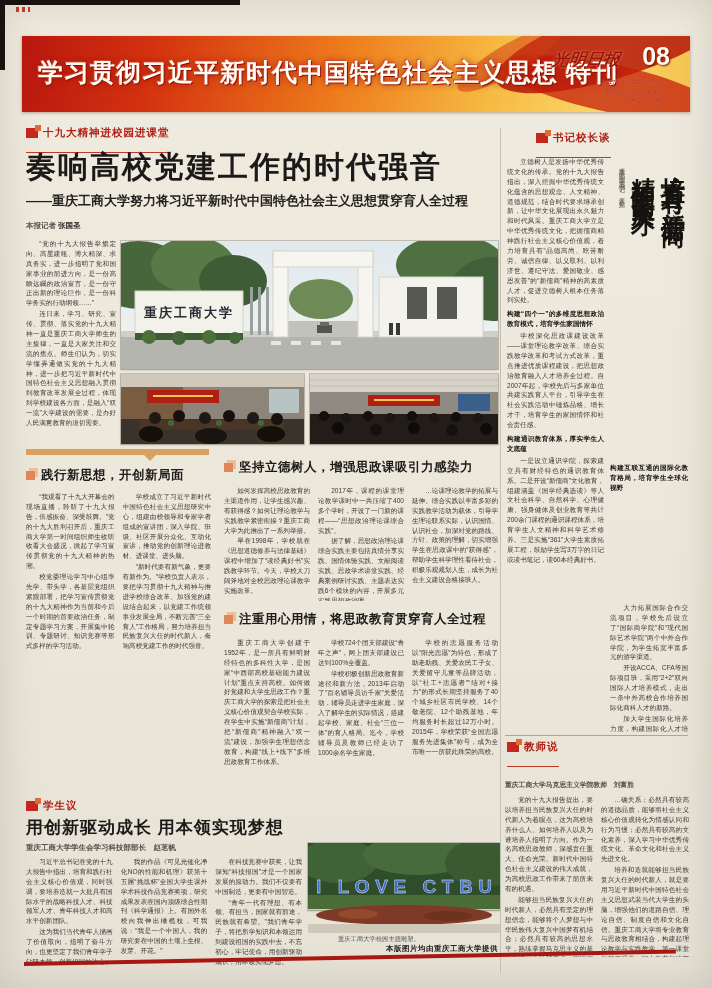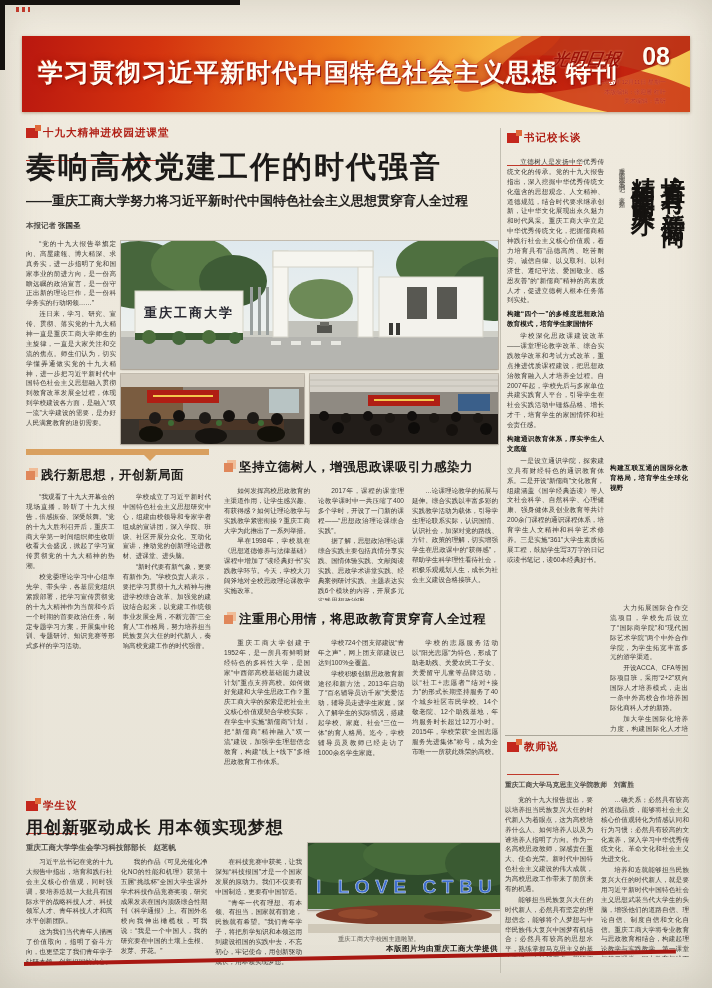--- a/index.html
+++ b/index.html
@@ -26,21 +26,21 @@
     letter-spacing:1px;white-space:nowrap;
     text-shadow:1px 1px 0 #8f0e05,-1px -1px 0 #d84a2a,0 0 7px rgba(150,15,5,.9);}
   .paper-name{position:absolute;right:70px;top:12px;font-size:17px;font-weight:900;color:#9e1208;
     font-family:"Liberation Serif","DejaVu Serif",serif;font-style:italic;transform:skewX(-8deg);
     text-shadow:0 0 2px rgba(255,240,200,.6);}
   .page-num{position:absolute;right:20px;top:6px;font-size:25px;font-weight:700;color:#fffdf2;
     text-shadow:1px 1px 2px #7e0c04;}
   .banner-meta{position:absolute;right:24px;top:42px;text-align:right;font-size:6px;line-height:1.6;
     color:#b3271a;text-shadow:0 0 1px rgba(255,220,200,.5);}
   
-  .tag{position:absolute;display:flex;align-items:center;gap:5px;padding-bottom:20px;
+  .tag{position:absolute;display:flex;align-items:center;gap:5px;padding-bottom:12px;
     border-bottom:1px solid #c0392b;}
   .tag-icon{position:relative;width:12px;height:10px;background:#c4271d;flex:0 0 auto;}
   .tag-icon::after{content:"";position:absolute;right:-3px;top:-3px;width:6px;height:6px;background:#e06a3a;}
   .tag-label{font-size:10.5px;font-weight:900;color:#b01e14;letter-spacing:1px;white-space:nowrap;}
   
   .headline{position:absolute;top:147px;left:26px;width:472px;font-size:30px;font-weight:900;
     color:#1c1a18;letter-spacing:2px;white-space:nowrap;}
   .subhead{position:absolute;top:192px;left:26px;width:472px;font-size:13px;font-weight:700;color:#242220;white-space:nowrap;}
   .byline{position:absolute;font-size:7.5px;color:#55524d;font-weight:bold;}
   .byline b{color:#2e2c29;}
@@ -293,21 +293,21 @@
       <ellipse cx="96" cy="72" rx="88" ry="10" fill="#7e3a26"></ellipse>
       <ellipse cx="50" cy="71" rx="20" ry="5" fill="#94492d"></ellipse>
       <ellipse cx="140" cy="73" rx="24" ry="5" fill="#6d3120"></ellipse>
       <rect x="0" y="81" width="192" height="9" fill="#cfc8b8"></rect>
     </svg>
   </div>
   <div class="caption-small" style="top:935px;left:338px;">重庆工商大学校园主题雕塑。</div>
   <div class="caption-credit" style="top:944px;left:386px;">本版图片均由重庆工商大学提供</div>
 
   <div class="v-rule"></div>
-  <div class="tag" style="top:131px;left:507px;">
+  <div class="tag" style="top:131px;left:536px;">
     <span class="tag-icon"></span>
     <span class="tag-label">书记校长谈</span>
   </div>
 
   <div class="secretary-block">
     <div class="sec-left">
       <div class="tcol" style="width:97px;">
           <p class="para">立德树人是发扬中华优秀传统文化的传承。党的十九大报告指出，深入挖掘中华优秀传统文化蕴含的思想观念、人文精神、道德规范，结合时代要求继承创新，让中华文化展现出永久魅力和时代风采。重庆工商大学立足中华优秀传统文化，把握儒商精神践行社会主义核心价值观，着力培育具有“品德高尚、吃苦耐劳、诚信自律、以义取利、以利济世、遵纪守法、爱国敬业、感恩友善”的“新儒商”精神的高素质人才，促进立德树人根本任务落到实处。</p>
         </div>
       <div class="tcol inline-subhead" style="width:97px;">构建“四个一”的多维度思想政治教育模式，培育学生家国情怀</div>

